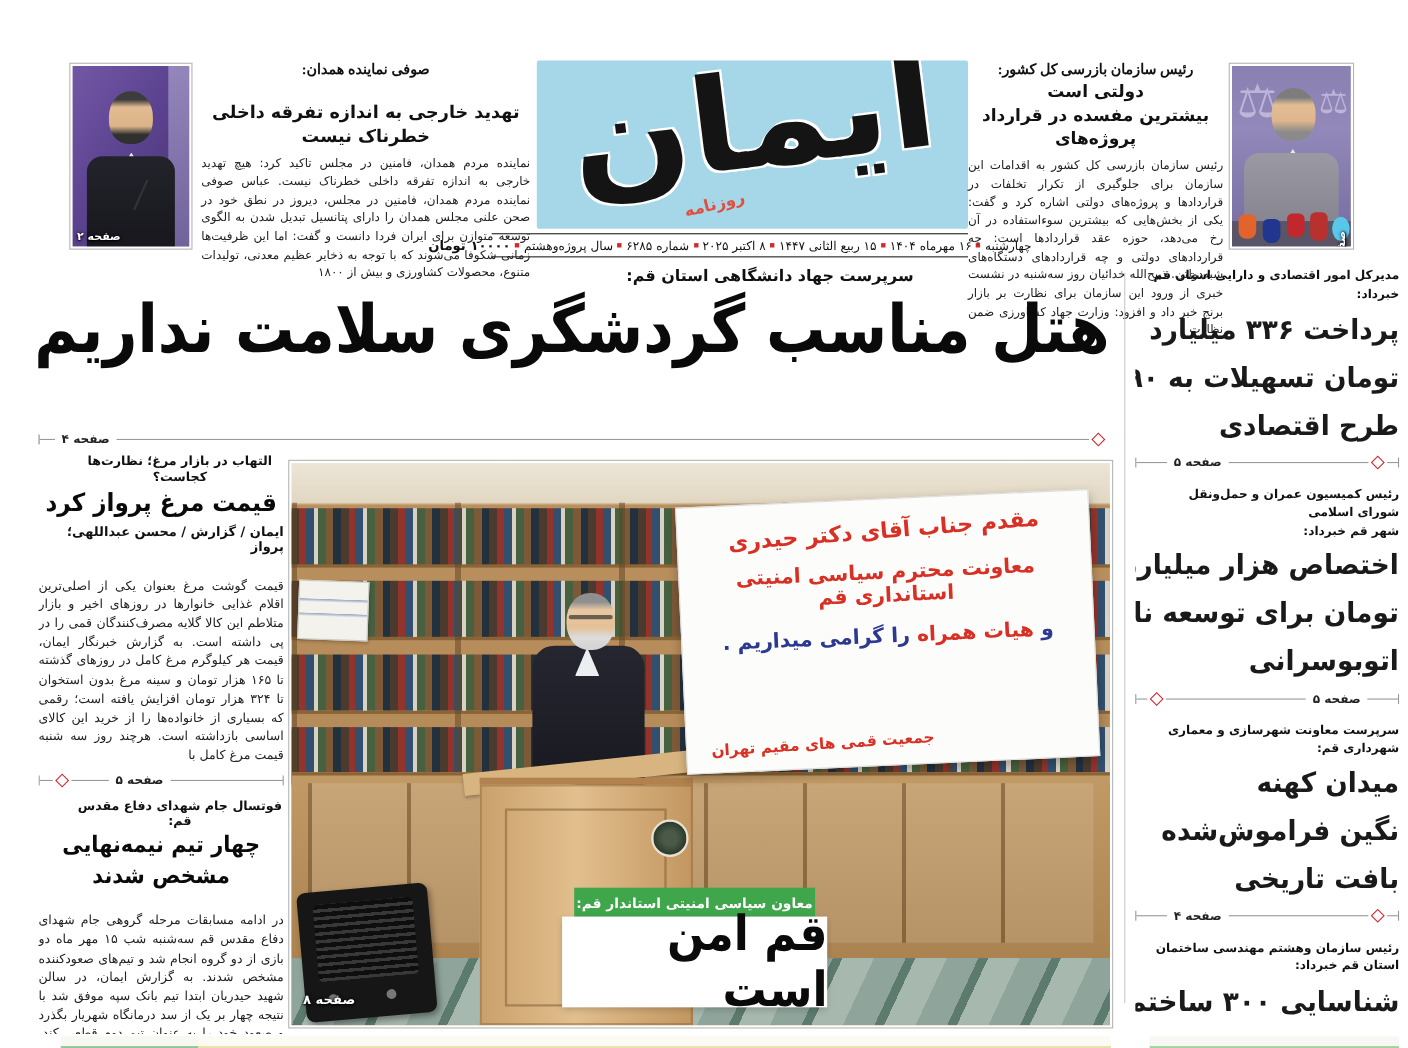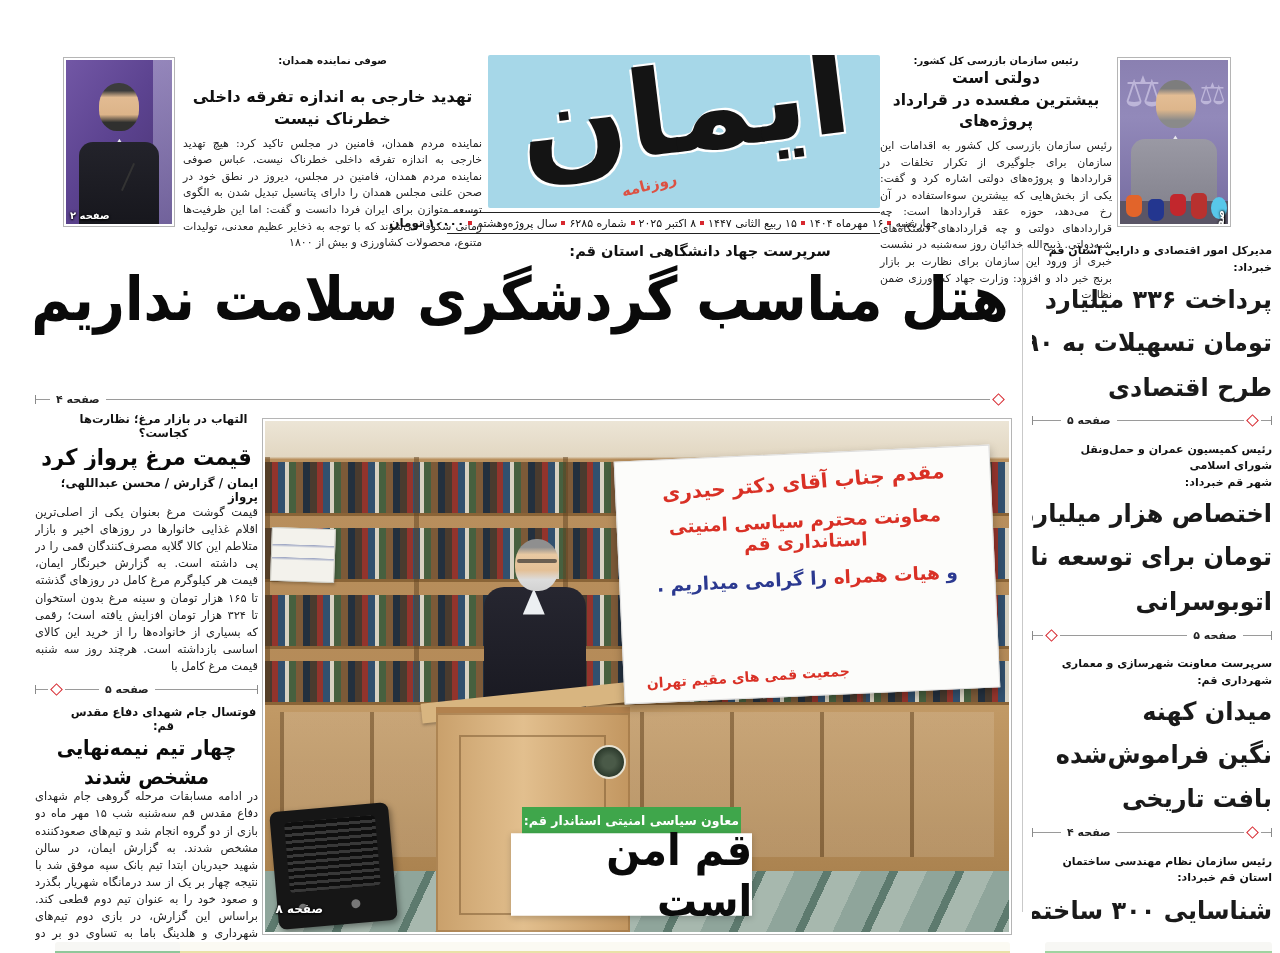--- a/index.html
+++ b/index.html
@@ -5,21 +5,21 @@
   * { margin:0; padding:0; box-sizing:border-box; }
   html,body { background:#e9e9e9; }
   body { font-family:"DejaVu Sans", sans-serif; direction:rtl; }
   #paper {
     position:relative; width:1280px; height:953px; margin:0 auto;
     background:#ffffff; overflow:hidden; color:#111;
   }
   .abs { position:absolute; }
 
   
-  .kicker { font-weight:bold; font-size:10px; color:#111; }
+  .kicker { font-weight:bold; font-size:13px; color:#111;font-family:Liberation Serif, serif; }
   .body-text { font-size:10.9px; line-height:1.52; text-align:justify; color:#222; }
   .rule { display:flex; align-items:center; direction:ltr; height:14px; }
   .rule .tick { width:1px; height:9px; background:#8a8a8a; }
   .rule .r-line { height:1px; background:#9a9a9a; }
   .rule .flex1 { flex:1; }
   .rule .r-diamond {
     width:9px; height:9px; border:1.6px solid #d7282f; background:#fff;
     transform:rotate(45deg); margin:0 4px; flex:0 0 auto;
   }
   .rule .r-label { direction:rtl; font-size:11px; font-weight:bold; color:#222; padding:0 6px; white-space:nowrap; }
@@ -82,21 +82,21 @@
   }
   #lead-rule { left:35px; top:392px; width:972px; }
 
   
   #left-col { left:35px; top:412px; width:223px; height:528px; overflow:hidden; }
   .lc-kicker { text-align:center; font-size:11.5px; font-weight:bold;margin-left:34px; }
   .lc-headline { text-align:center; font-weight:bold; color:#0a0a0a; }
   #lc-h1 { font-size:21px; margin-top:5px; transform:scaleY(1.08); }
   #lc-h2 { font-size:19px; line-height:1.35; margin-top:4px; transform:scaleY(1.08); }
   .lc-byline { font-size:11.8px; font-weight:bold; margin-top:7px; }
-  .lc-body { font-size:11.4px; line-height:1.5; text-align:justify; margin-top:0; color:#222; }
+  .lc-body { font-size:11.4px; line-height:1.5; text-align:justify; margin-top:20px; color:#222; }
   .lc-rule { margin-top:7px; margin-bottom:9px; }
 
   
   #photo-story { left:262px; top:418px; width:750px; height:517px;
     border:1px solid #b5b5b5; background:#fff; padding:2px; }
   #photo-canvas { position:relative; width:100%; height:100%; overflow:hidden;
     background:linear-gradient(#ece5d6 0%, #e2d7c2 7%, #b9905e 7.5%, #b08552 100%); }
   .books { position:absolute; left:0; right:0; height:10%;
     background:repeating-linear-gradient(90deg,#4a3b2e 0 7px,#93342c 7px 13px,#32506e 13px 20px,#d9d2c2 20px 24px,#47603f 24px 31px,#7c5a38 31px 38px,#23303e 38px 45px);
     box-shadow:0 3px 0 #8a6437; }
@@ -378,21 +378,21 @@
         <span class="r-label">صفحه ۴</span>
         <span class="r-line flex1"></span>
         <span class="r-diamond"></span>
         <span class="r-line" style="width:10px;"></span>
         <span class="tick"></span>
       </div>
     </div>
 
     <div>
       <div class="sb-kicker">
-        <div>رئیس سازمان نظام مهندسی ساختمان</div>
+        <div>رئیس سازمان وهشتم مهندسی ساختمان</div>
         <div>استان قم خبرداد:</div>
       </div>
       <div class="sb-headline" style="margin-top:5px;">
         <div>شناسایی ۳۰۰ ساختمان</div>
         <div>ناایمن و پرخطر</div>
       </div>
 
     </div>
 
   </div>

